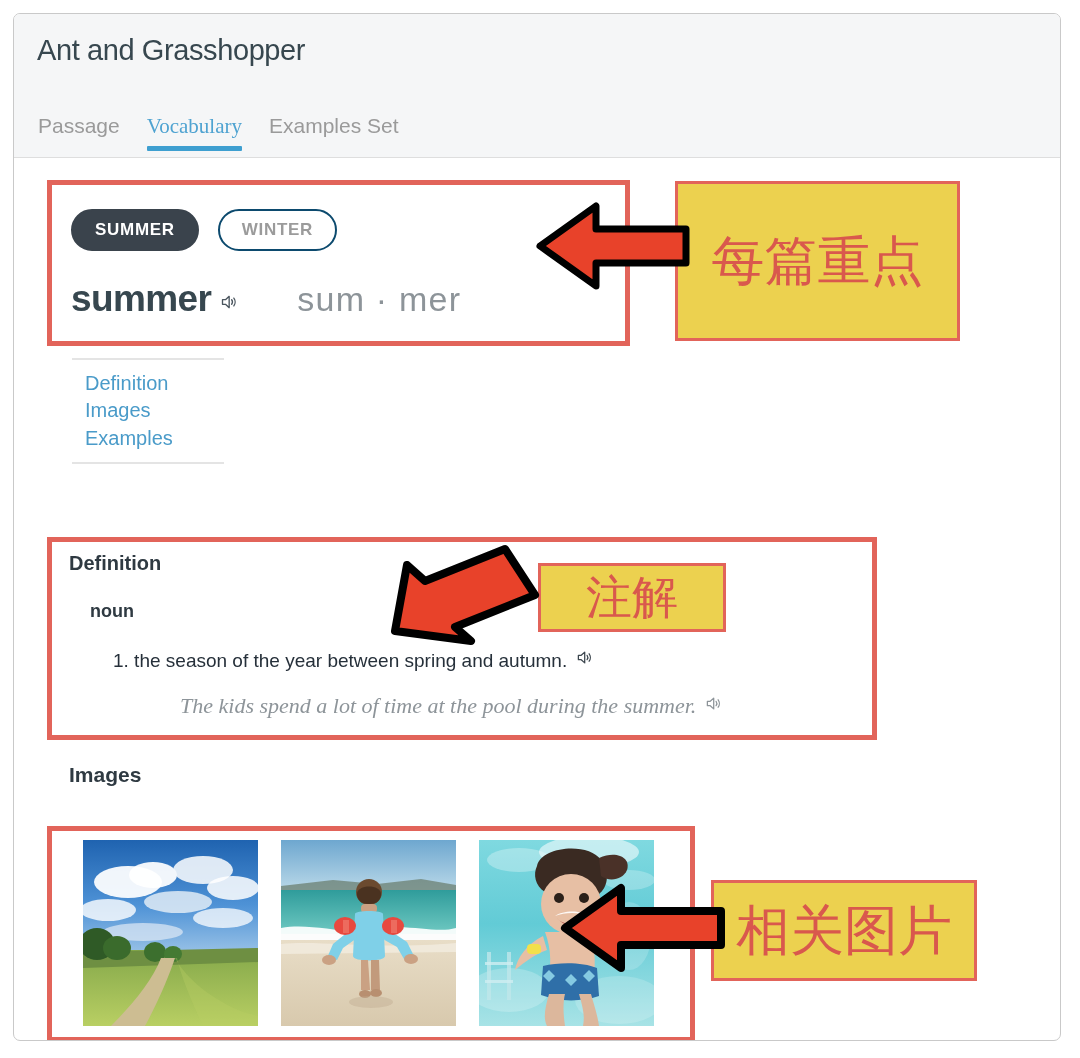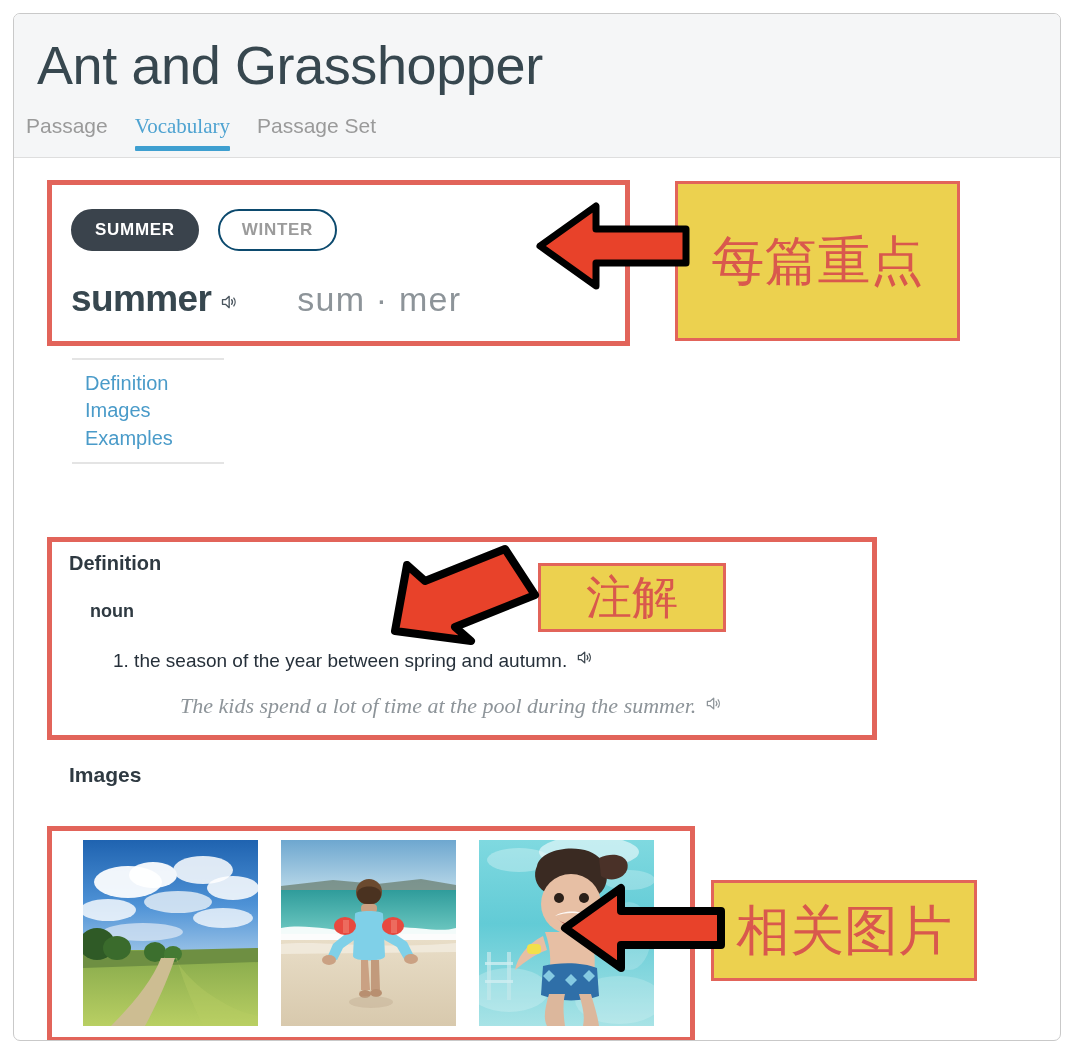--- a/index.html
+++ b/index.html
@@ -23,26 +23,26 @@
   }
   
   #header{
     position:absolute;left:0;top:0;right:0;height:144px;
     background:#f5f6f7;
     border-bottom:1px solid #dedede;
     box-sizing:border-box;
   }
   #page-title{
     position:absolute;left:23px;top:20px;
-    font-size:54px;font-weight:400;color:#37474f;
+    font-size:29px;font-weight:400;color:#37474f;
     letter-spacing:-0.4px;
     white-space:nowrap;
   }
   #tabs{
-    position:absolute;left:12px;top:100px;
+    position:absolute;left:24px;top:100px;
     display:flex;align-items:flex-start;
   }
   .tab{
     font-size:21px;color:#9a9a9a;
     padding:0 0 12px 0;margin-right:27px;
     cursor:pointer;white-space:nowrap;
     position:relative;
   }
   .tab.active{color:#4fa3d1;font-family:Liberation Serif, serif;}
   .tab.active::after{
@@ -162,21 +162,21 @@
 </head>
 <body>
 
 <div id="card">
 
   <div id="header">
     <div id="page-title">Ant and Grasshopper</div>
     <div id="tabs">
       <div class="tab">Passage</div>
       <div class="tab active">Vocabulary</div>
-      <div class="tab">Passage Set</div>
+      <div class="tab">Examples Set</div>
     </div>
   </div>
 
   <div id="word-area">
     <div id="pills">
       <div class="pill on">SUMMER</div>
       <div class="pill off">WINTER</div>
     </div>
     <div id="word-row">
       <div id="headword">

